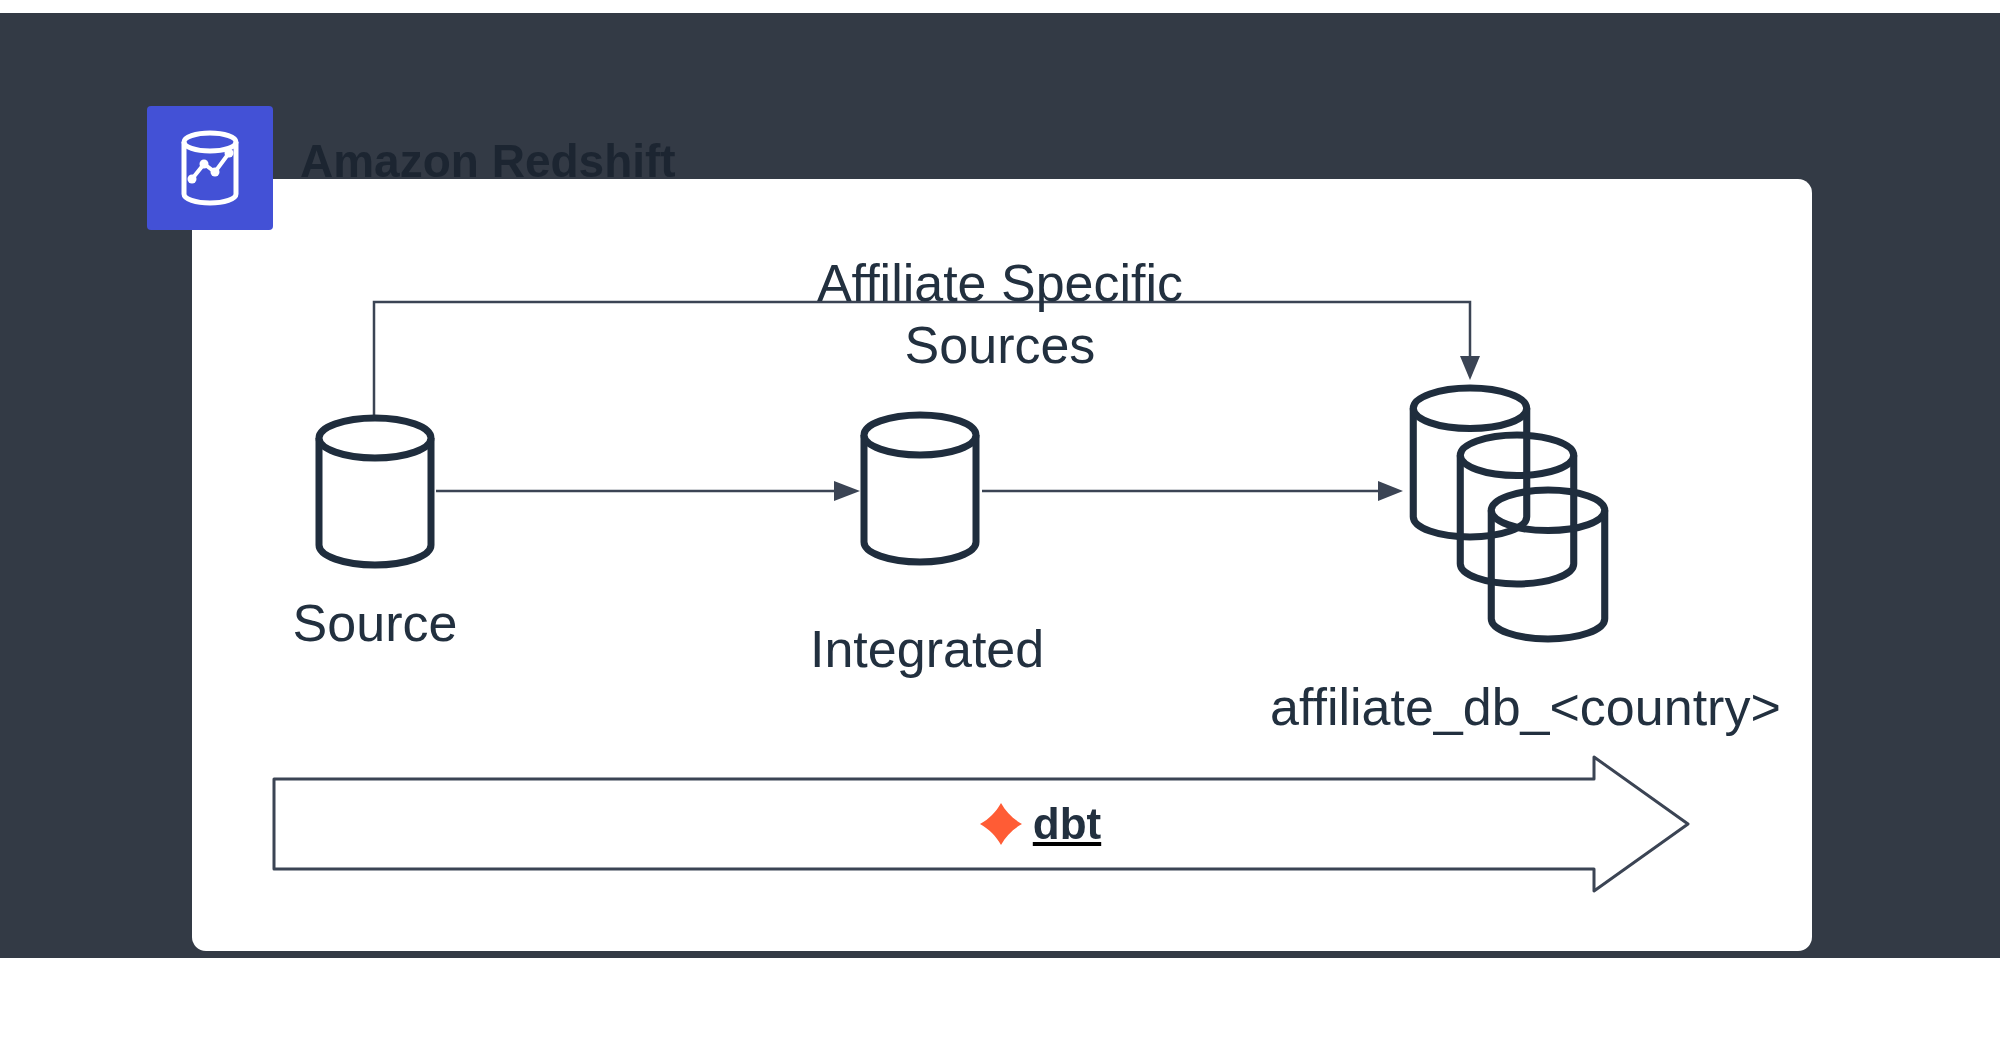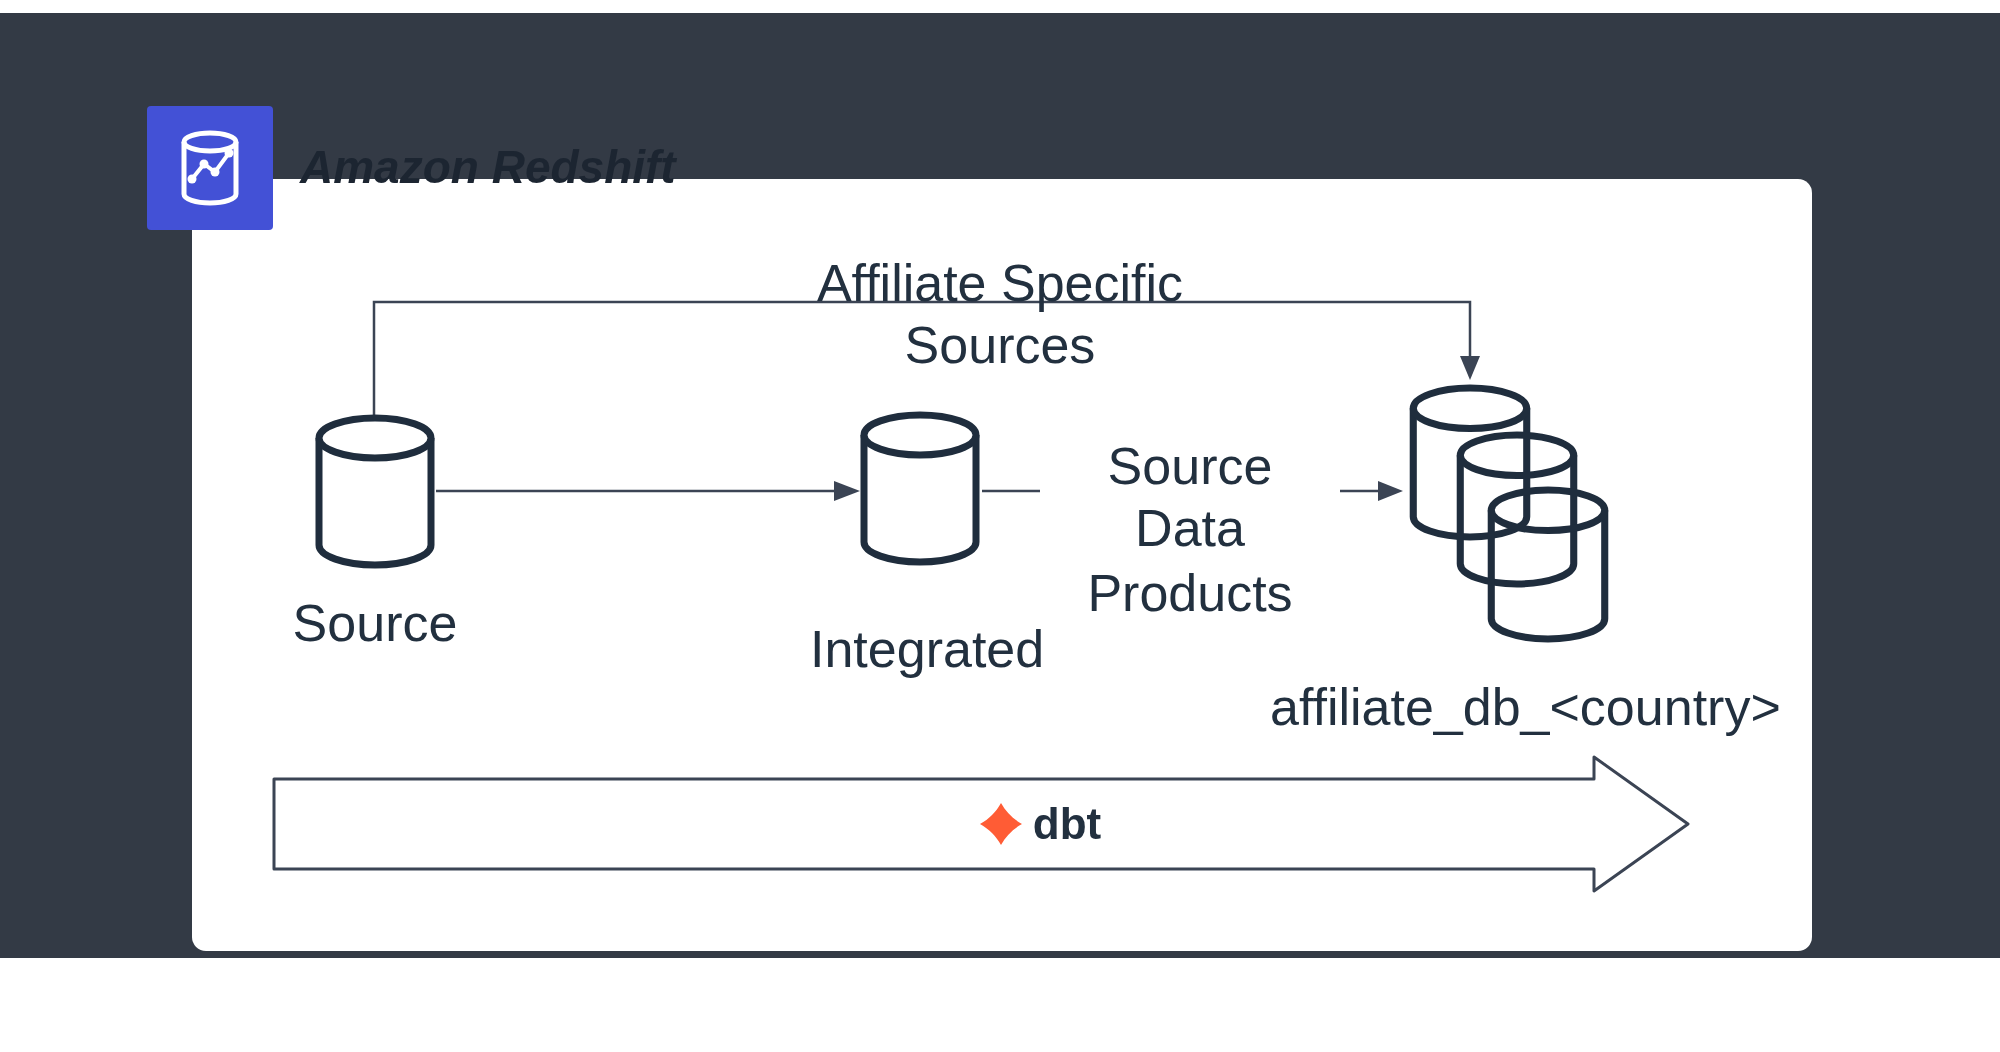--- a/index.html
+++ b/index.html
@@ -34,24 +34,24 @@
   }
 
   .logo {
     position:absolute; left:147px; top:106px; width:126px; height:124px;
     background:var(--redshift-blue,#4351d6);
     border-radius:4px;
     display:flex; align-items:center; justify-content:center;
     z-index:5;
   }
   .product-title {
-    position:absolute; left:300px; top:140px;
+    position:absolute; left:300px; top:134px;
     font-size:46px; font-weight:bold;
     color:var(--header-text,#1c2531);
-    z-index:5; white-space:nowrap;font-style:italic;
+    z-index:5; white-space:nowrap;
   }
 
   .cyl { position:absolute; overflow:visible; z-index:3;
          stroke:var(--shape-stroke,#1f2d3d); stroke-width:7; }
   .cyl-filled { fill:var(--panel-background,#ffffff); }
   .cyl-ghost  { fill:none; }
 
   .diagram-label {
     position:absolute; z-index:4;
     font-size:52px; color:var(--text,#22303f);
@@ -60,20 +60,21 @@
   .edge-label span {
     display:inline-block;
     background:var(--panel-background,#ffffff);
     padding:1px 8px;
   }
 
   .dbt-group {
     position:absolute; left:955px; top:798px; width:170px; height:52px;
     display:flex; align-items:center; justify-content:center; gap:10px;
     z-index:4;
+    text-decoration:underline;
   }
   .dbt-text {
     font-size:44px; font-weight:bold; color:var(--text,#22303f);
   }
   .dbt-mark { width:44px; height:44px; }
   .dbt-mark path { fill:var(--dbt-orange,#ff5c35); }
 </style>
 </head>
 <body>
 
@@ -124,22 +125,21 @@
 
 <div class="diagram-label" style="left:750px; top:252px; width:500px;">Affiliate Specific Sources</div>
 
 <div class="diagram-label" style="left:275px; top:592px; width:200px;">Source</div>
 
 <div class="diagram-label" style="left:810px; top:592px; width:220px;margin-top:26px;">Integrated</div>
 
 <div class="diagram-label" style="left:1270px; top:676px; width:500px;">affiliate_db_&lt;country&gt;</div>
 
 <div class="diagram-label edge-label" style="left:1040px; top:434px; width:300px;">
-  <span>Source Data</span><br>
-  <span>Products</span>
+  <br>
 </div>
 
 <div class="dbt-group">
   <svg class="dbt-mark" viewBox="0 0 44 44">
     <path d="M22,1 C27,10 34,17 43,22 C34,27 27,34 22,43 C17,34 10,27 1,22 C10,17 17,10 22,1 Z"></path>
   </svg>
   <span class="dbt-text">dbt</span>
 </div>
 
 <div class="logo">

